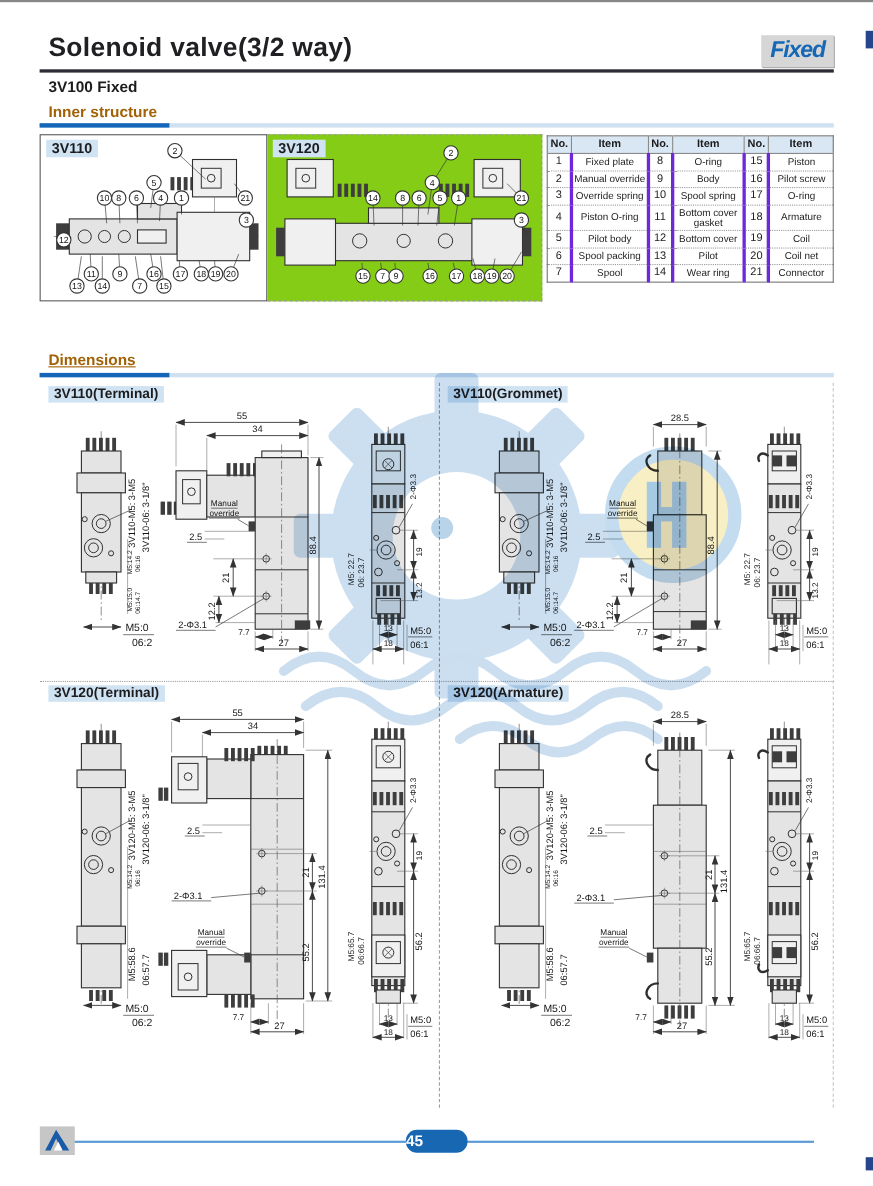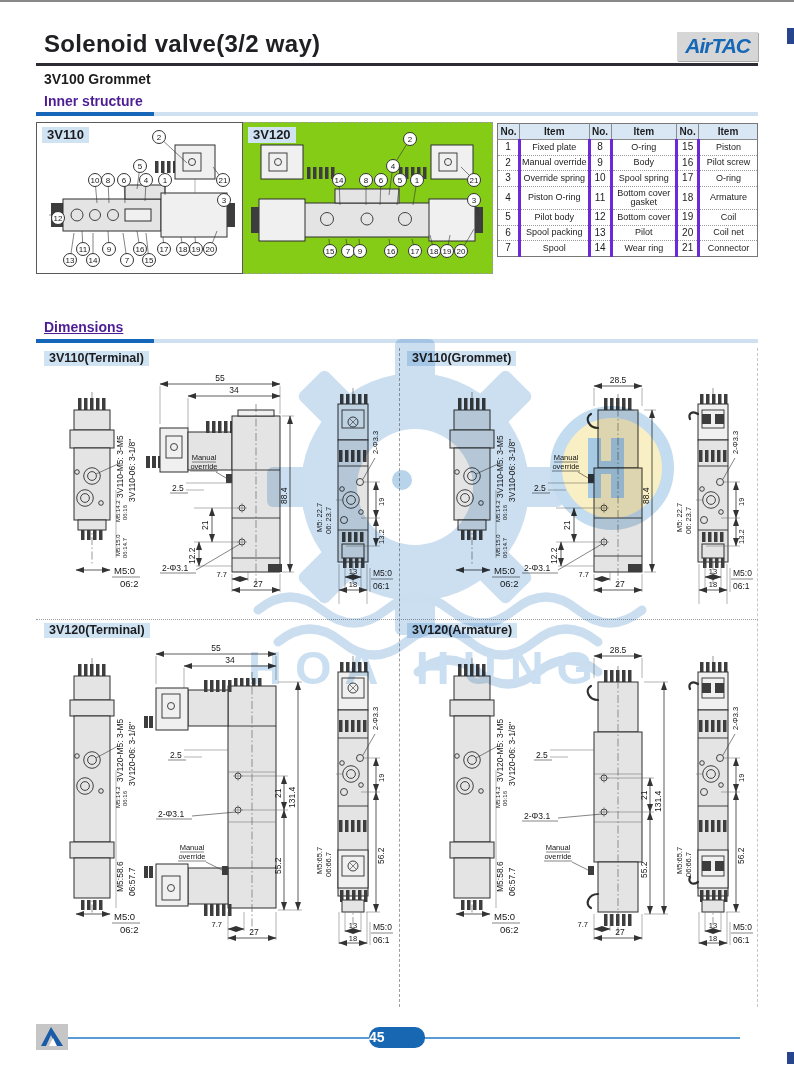--- a/index.html
+++ b/index.html
@@ -8,21 +8,21 @@
     position:relative; width:794px; height:1078px; margin:2px auto;
     background:#ffffff; overflow:hidden;
     font-family:"Liberation Sans", sans-serif; color:#1c1c1e;
   }
   
   .page-title { position:absolute; left:44px; top:28px; font-size:24px; font-weight:bold; letter-spacing:.3px; color:#202024; }
   .brand-logo { position:absolute; right:36px; top:30px; font-size:21px; font-weight:bold; font-style:italic;
     color:#1667b6; background:#d6d6d6; padding:2px 8px 3px 8px; letter-spacing:-1px; box-shadow:1px 1px 0 #aaa; }
   .title-rule { position:absolute; left:36px; top:61px; width:722px; height:3px; background:#2c2c34; }
   .series-title { position:absolute; left:44px; top:69px; font-size:14px; font-weight:bold; }
-  .section-head { position:absolute; font-size:14px; font-weight:bold; color:#4c1d95; }
+  .section-head { position:absolute; font-size:14px; font-weight:bold; color:#a16207; }
   .section-bar { position:absolute; width:722px; height:4px; background:#cfe1f1; }
   .section-bar::before { content:""; position:absolute; left:0; top:0; width:118px; height:4px; background:#1565b8; }
   .corner-mark { position:absolute; background:#26458c; }
   
   .inner-box-left  { position:absolute; left:36px;  top:120px; width:207px; height:152px; border:1px solid #5a5a5a; background:#fff; }
   .inner-box-right { position:absolute; left:243px; top:120px; width:250px; height:152px; border:1px dashed #9a9a9a; border-left:none; background:#84cc16; }
   .diagram-label { position:absolute; left:5px; top:4px; font-size:13px; font-weight:bold; background:#cfe3f3; padding:0 5px 1px 5px;text-align:right; }
   .inner-svg { position:absolute; left:0; top:0; }
   
   .parts-table { position:absolute; left:497px; top:121px; width:261px; border-collapse:collapse; border:1px solid #777; font-size:10px; }
@@ -104,23 +104,23 @@
       <g id="sock2">
           <rect x="-11" y="-5" width="9" height="10" class="dk"></rect>
           <rect x="2" y="-5" width="9" height="10" class="dk"></rect>
         </g>
     </defs>
   </svg>
 
   <div class="content">
 
     <div class="page-title">Solenoid valve(3/2 way)</div>
-    <div class="brand-logo">AirTAC</div>
+    <div class="brand-logo">Fixed</div>
     <div class="title-rule"></div>
-    <div class="series-title">3V100 Grommet</div>
+    <div class="series-title">3V100 Fixed</div>
     <div class="corner-mark" style="left:787px; top:26px; width:7px; height:16px;"></div>
     <div class="corner-mark" style="left:787px; top:1050px; width:7px; height:12px;"></div>
 
     <div class="section-head" style="left:44px; top:91px;">Inner structure</div>
     <div class="section-bar" style="left:36px; top:110px;"></div>
 
     <div class="inner-box-left">
       <div class="diagram-label">3V110</div>
       <svg id="v110-svg" class="inner-svg" width="205" height="150" viewBox="0 0 205 150">
         <g>
@@ -993,16 +993,15 @@
         <rect x="588" y="436" width="13" height="60" fill="#6fa7d4"></rect>
         <rect x="611" y="436" width="13" height="60" fill="#6fa7d4"></rect>
         <rect x="596" y="459" width="20" height="13" fill="#6fa7d4"></rect>
       </g>
       <g stroke="#a9c9e7" stroke-width="9" fill="none" stroke-linecap="round">
         <path d="M258,608 q32,-26 64,0 t64,0 t64,0 t64,0 t64,0 t64,0"></path>
         <path d="M278,640 q32,-26 64,0 t64,0 t64,0 t64,0 t64,0"></path>
         <path d="M418,670 q30,-24 60,0 t60,0 t60,0"></path>
       </g>
     </svg>
-    <div class="wm-text">HOA HÙNG</div>
   </div>
 
 </div>
 
 </body></html>

